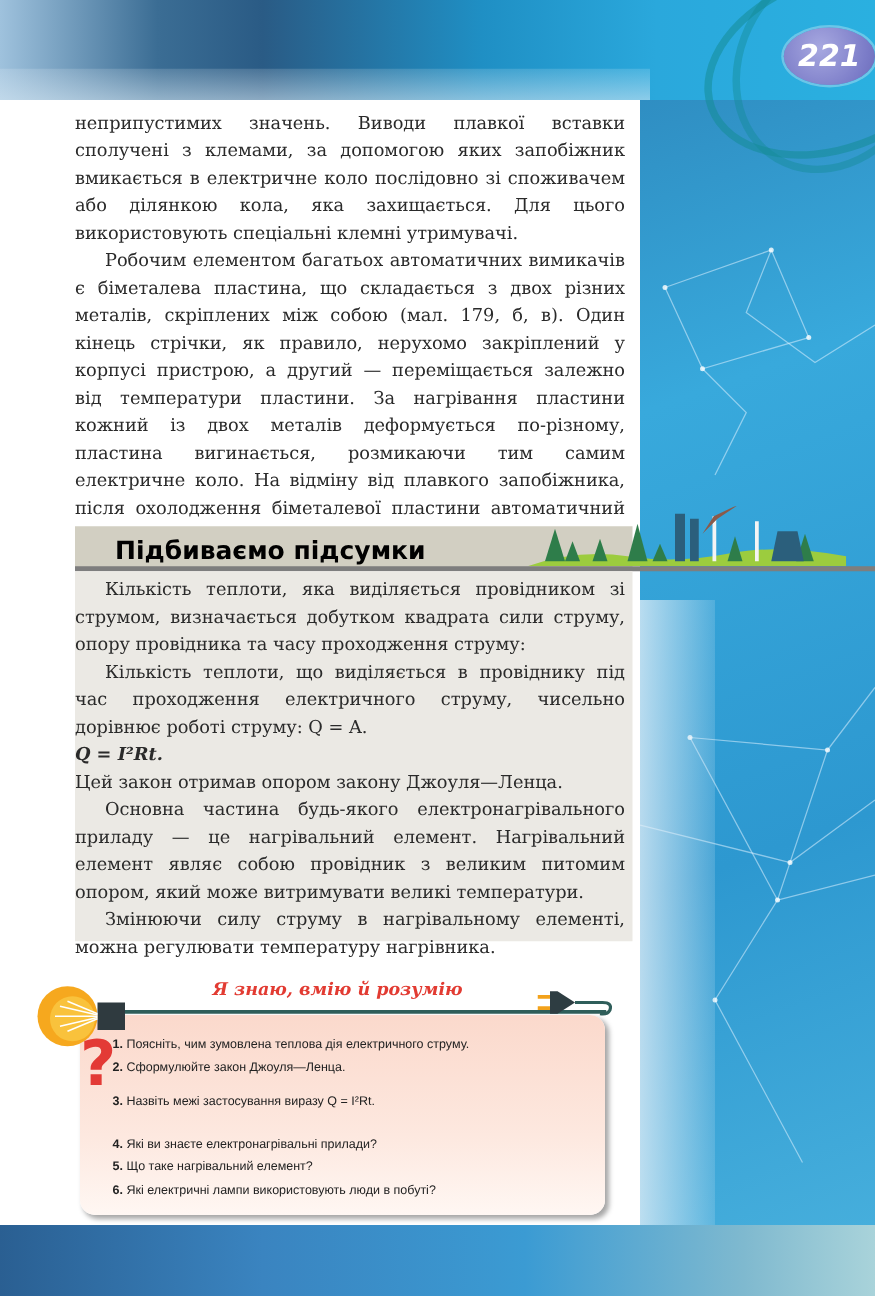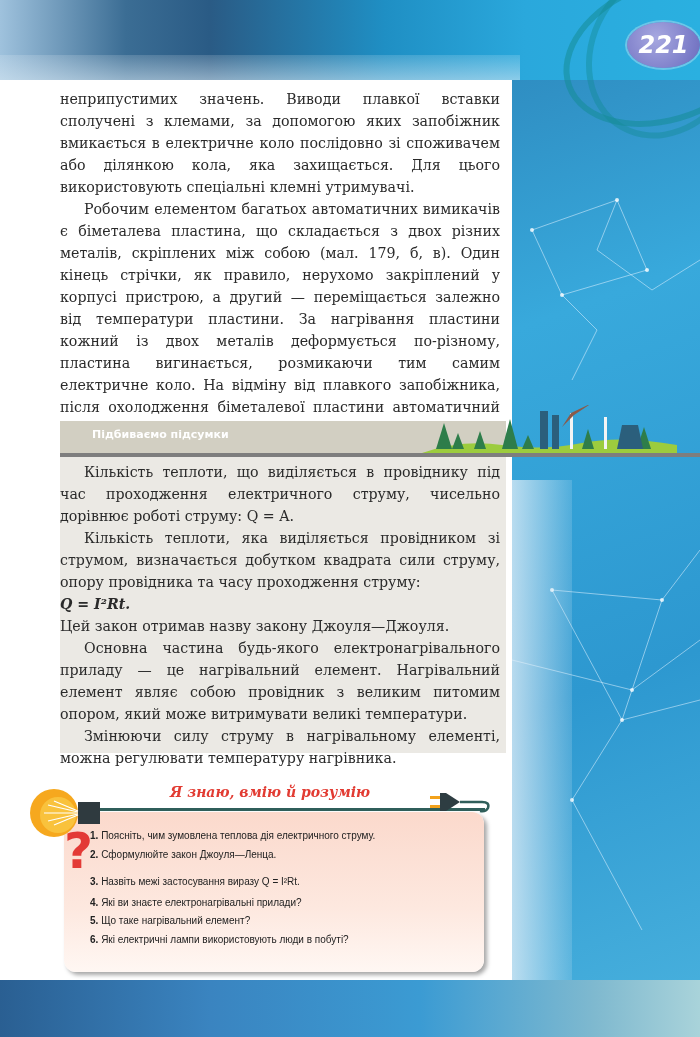--- a/index.html
+++ b/index.html
@@ -16,21 +16,21 @@
   .page { position:absolute; left:0; top:80px; width:512px; height:900px; background:#ffffff; }
   .page-num { position:absolute; left:627px; top:22px; width:73px; height:46px; border-radius:50%;
       background: radial-gradient(circle at 40% 35%, #a7a8e0, #7b7cc8 70%, #6a6ab8); box-shadow:0 0 0 2px rgba(255,255,255,0.3);
       color:#fff; font-family:"DejaVu Sans", sans-serif; font-weight:bold; font-size:24px; text-align:center; line-height:46px; font-style:italic; }
   .atom { position:absolute; left:560px; top:-20px; width:200px; height:130px; border:6px solid rgba(20,140,150,0.55); border-radius:50%; transform:rotate(-20deg); }
   .atom2 { position:absolute; left:590px; top:-40px; width:140px; height:170px; border:6px solid rgba(20,140,150,0.45); border-radius:50%; transform:rotate(30deg); }
   .text { position:absolute; left:60px; width:440px; font-size:14.2px; line-height:22px; color:#2a2a2a; text-align:justify; }
   .text p { margin:0; }
   .ind { text-indent:24px; }
   .summary-bar { position:absolute; left:60px; top:421px; width:446px; height:34px; background:#d2cfc2; }
-  .summary-title { position:absolute; left:92px; top:428px; font-family:"DejaVu Sans", sans-serif; font-weight:bold; font-size:11px; color:#ffffff; }
+  .summary-title { position:absolute; left:92px; top:428px; font-family:"DejaVu Sans", sans-serif; font-weight:bold; font-size:20px; color:#000000; }
   .summary-line { position:absolute; left:60px; top:453px; width:640px; height:4px; background:#7e7e7e; }
   .summary-box { position:absolute; left:60px; top:457px; width:446px; height:296px; background:#ebe9e4; }
   .formula { text-align:left; font-style:italic; font-weight:bold; }
   .trees { position:absolute; left:422px; top:405px; width:255px; height:48px; }
   .qbox { position:absolute; left:64px; top:812px; width:420px; height:160px; border-radius:12px;
       background: linear-gradient(180deg,#fbd9cc 0%,#fde8df 60%,#fff7f3 100%); box-shadow:3px 3px 4px rgba(0,0,0,0.35); }
   .qtitle { position:absolute; left:170px; top:784px; font-family:"DejaVu Serif", serif; font-style:italic; font-weight:bold; font-size:14px; color:#e23b32; }
   .cord { position:absolute; left:100px; top:808px; width:385px; height:3px; background:#2f5e5a; }
   .qlist { position:absolute; left:90px; top:827px; font-family:"Liberation Sans", sans-serif; font-size:10px; color:#222; line-height:18.5px; }
   .qlist div { white-space:nowrap; }
@@ -106,24 +106,24 @@
       <rect x="182" y="12" width="3" height="32"></rect>
     </g>
   <g fill="#8a5a4a">
       <polygon points="149,8 170,-2 152,10 140,22"></polygon>
     </g>
 </svg>
 <div class="summary-line"></div>
 <div class="summary-box"></div>
 
 <div class="text" style="top:461px;">
+  <p class="ind">Кількість теплоти, яка виділяється провідником зі струмом, визначається добутком квадрата сили струму, опору провідника та часу проходження струму:</p>
   <p class="ind">Кількість теплоти, що виділяється в провіднику під час проходження електричного струму, чисельно дорівнює роботі струму: Q = A.</p>
-  <p class="ind">Кількість теплоти, яка виділяється провідником зі струмом, визначається добутком квадрата сили струму, опору провідника та часу проходження струму:</p>
   <p class="formula">Q = I²Rt.</p>
-  <p>Цей закон отримав назву закону Джоуля—Джоуля.</p>
+  <p>Цей закон отримав опором закону Джоуля—Ленца.</p>
   <p class="ind">Основна частина будь-якого електронагрівального приладу — це нагрівальний елемент. Нагрівальний елемент являє собою провідник з великим питомим опором, який може витримувати великі температури.</p>
   <p class="ind">Змінюючи силу струму в нагрівальному елементі, можна регулювати температуру нагрівника.</p>
 </div>
 
 <div class="qbox"></div>
 <div class="cord"></div>
 
 <svg class="bulb" width="80" height="56" viewBox="0 0 80 56">
   <circle cx="26" cy="28" r="24" fill="#f6a81e"></circle>
   <circle cx="30" cy="30" r="18" fill="#f9c23c"></circle>
@@ -144,16 +144,16 @@
   <path d="M30,12 L52,12 Q60,12 58,18 Q56,22 50,21" stroke="#2f5e5a" stroke-width="2.5" fill="none"></path>
 </svg>
 
 <div class="qtitle">Я знаю, вмію й розумію</div>
 <div class="qmark">?</div>
 
 <div class="qlist">
   <div><b>1.</b> <span>Поясніть, чим зумовлена теплова дія електричного струму.</span></div>
   <div><b>2.</b> <span>Сформулюйте закон Джоуля—Ленца.</span></div>
   <div style="margin-top:9px;"><b>3.</b> <span>Назвіть межі застосування виразу Q = I²Rt.</span></div>
-  <div style="margin-top:2px;"><b>4.</b> <span>Які ви знаєте електронагрівальні прилади?</span></div>
+  <div style="margin-top:15px;"><b>4.</b> <span>Які ви знаєте електронагрівальні прилади?</span></div>
   <div><b>5.</b> <span>Що таке нагрівальний елемент?</span></div>
   <div><b>6.</b> <span>Які електричні лампи використовують люди в побуті?</span></div>
 </div>
 
 </body></html>

